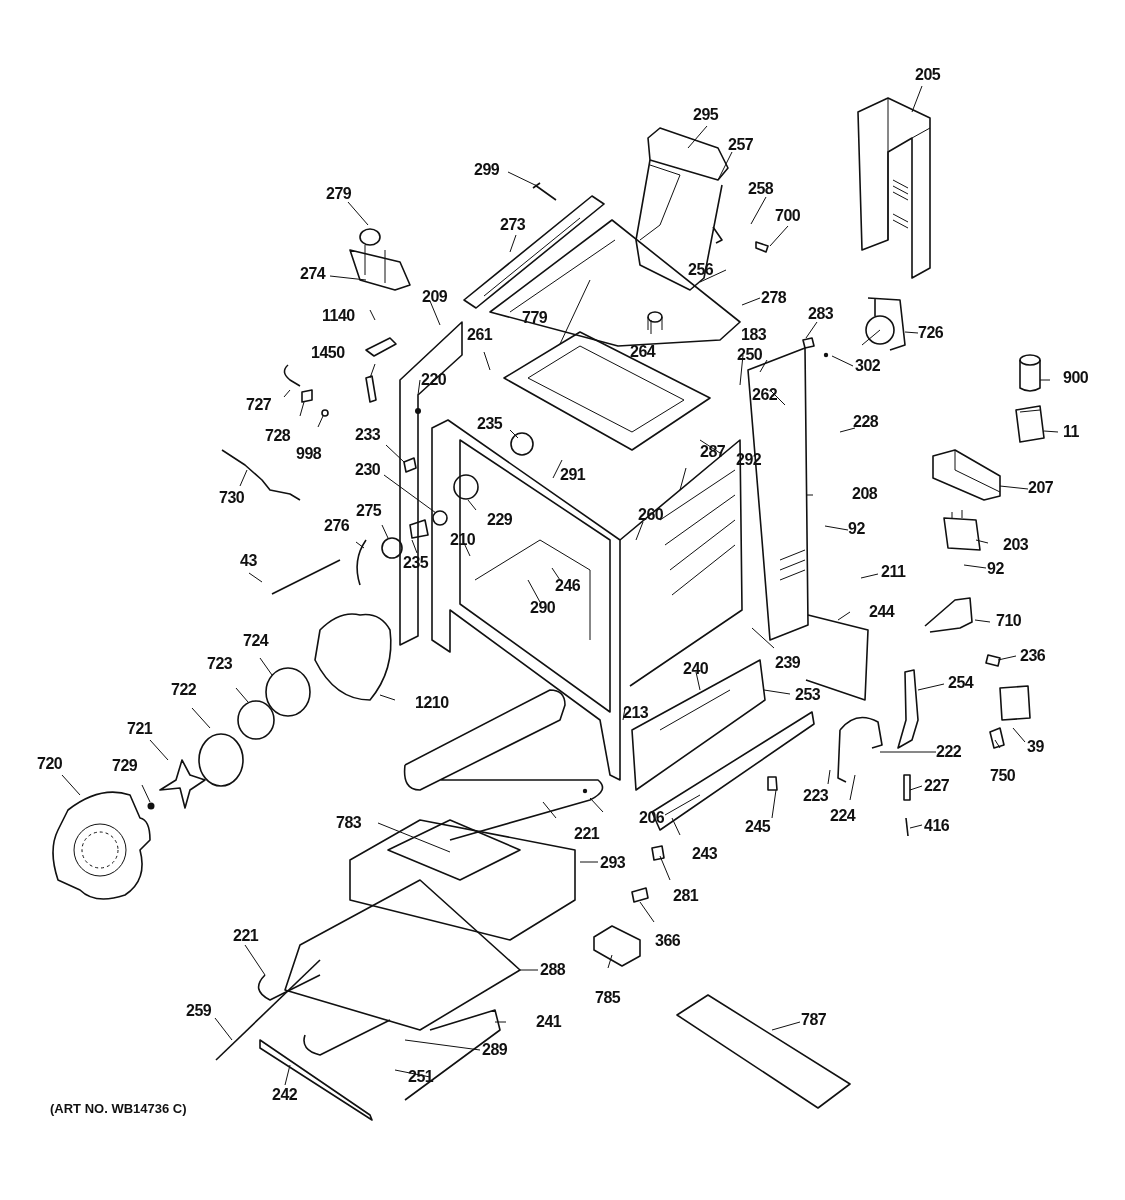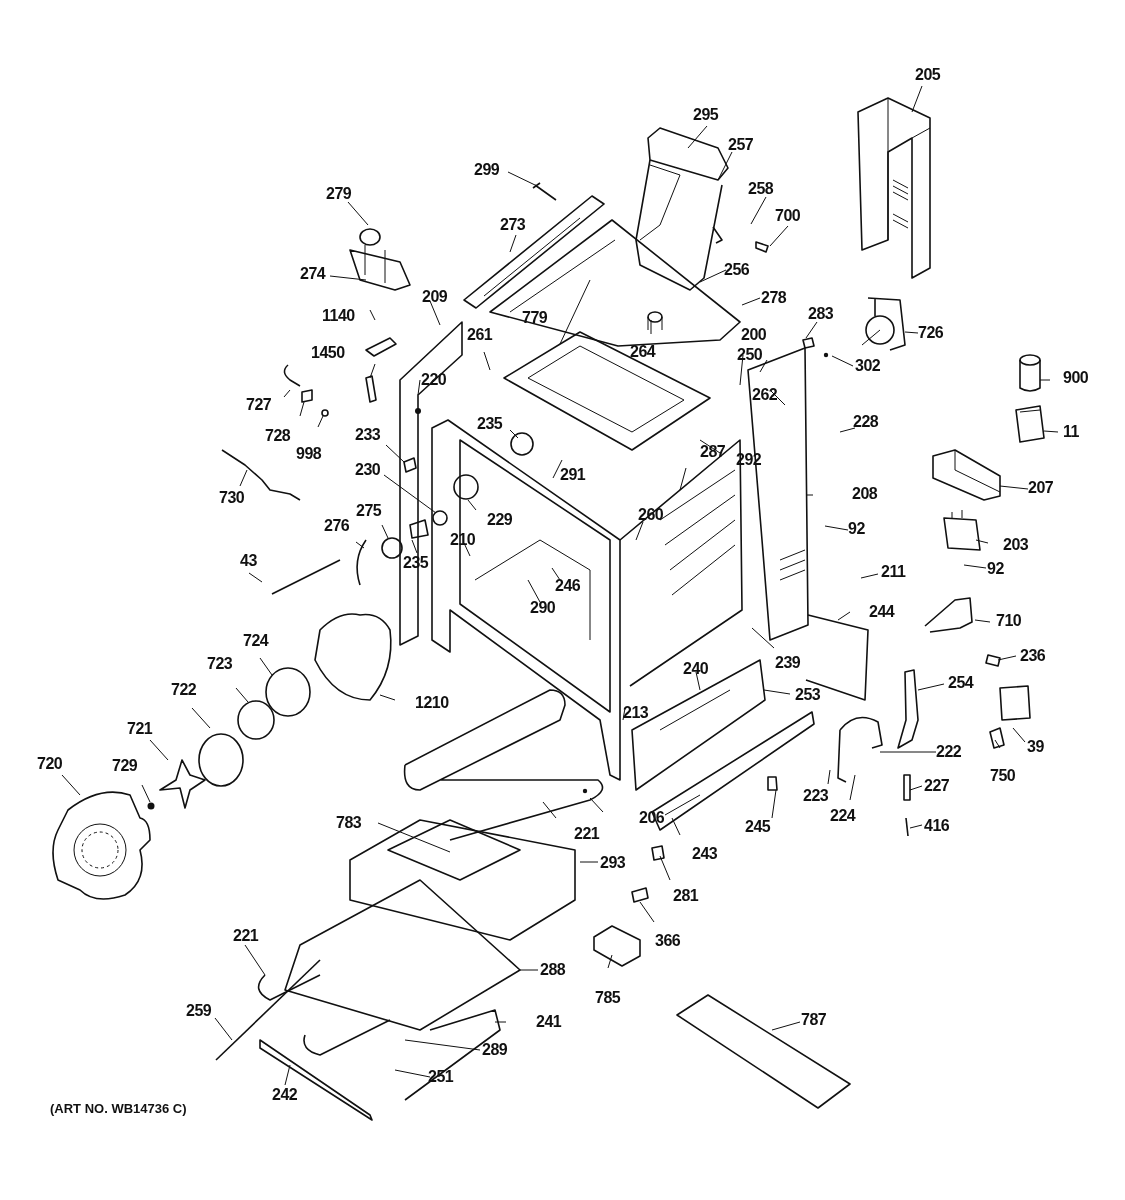--- a/index.html
+++ b/index.html
@@ -286,30 +286,30 @@
 
 <span class="lbl" style="left:915px;top:67px">205</span>
 <span class="lbl" style="left:693px;top:107px">295</span>
 <span class="lbl" style="left:728px;top:137px">257</span>
 <span class="lbl" style="left:474px;top:162px">299</span>
 <span class="lbl" style="left:748px;top:181px">258</span>
 <span class="lbl" style="left:775px;top:208px">700</span>
 <span class="lbl" style="left:326px;top:186px">279</span>
 <span class="lbl" style="left:500px;top:217px">273</span>
 <span class="lbl" style="left:300px;top:266px">274</span>
-<span class="lbl" style="left:724px;top:262px">256</span>
+<span class="lbl" style="left:688px;top:262px">256</span>
 <span class="lbl" style="left:761px;top:290px">278</span>
 <span class="lbl" style="left:422px;top:289px">209</span>
 <span class="lbl" style="left:522px;top:310px">779</span>
 <span class="lbl" style="left:322px;top:308px">1140</span>
 <span class="lbl" style="left:630px;top:344px">264</span>
 <span class="lbl" style="left:808px;top:306px">283</span>
 <span class="lbl" style="left:918px;top:325px">726</span>
 <span class="lbl" style="left:467px;top:327px">261</span>
-<span class="lbl" style="left:741px;top:327px">200</span>
+<span class="lbl" style="left:741px;top:327px">183</span>
 <span class="lbl" style="left:311px;top:345px">1450</span>
 <span class="lbl" style="left:737px;top:347px">250</span>
 <span class="lbl" style="left:855px;top:358px">302</span>
 <span class="lbl" style="left:1063px;top:370px">900</span>
 <span class="lbl" style="left:421px;top:372px">220</span>
 <span class="lbl" style="left:246px;top:397px">727</span>
 <span class="lbl" style="left:752px;top:387px">262</span>
 <span class="lbl" style="left:265px;top:428px">728</span>
 <span class="lbl" style="left:296px;top:446px">998</span>
 <span class="lbl" style="left:853px;top:414px">228</span>
@@ -366,17 +366,17 @@
 <span class="lbl" style="left:600px;top:855px">293</span>
 <span class="lbl" style="left:673px;top:888px">281</span>
 <span class="lbl" style="left:233px;top:928px">221</span>
 <span class="lbl" style="left:655px;top:933px">366</span>
 <span class="lbl" style="left:540px;top:962px">288</span>
 <span class="lbl" style="left:595px;top:990px">785</span>
 <span class="lbl" style="left:186px;top:1003px">259</span>
 <span class="lbl" style="left:801px;top:1012px">787</span>
 <span class="lbl" style="left:536px;top:1014px">241</span>
 <span class="lbl" style="left:482px;top:1042px">289</span>
-<span class="lbl" style="left:428px;top:1069px">251</span>
+<span class="lbl" style="left:408px;top:1069px">251</span>
 <span class="lbl" style="left:272px;top:1087px">242</span>
 
 <span id="artno">(ART NO. WB14736 C)</span>
 </div>
 
 </body></html>

